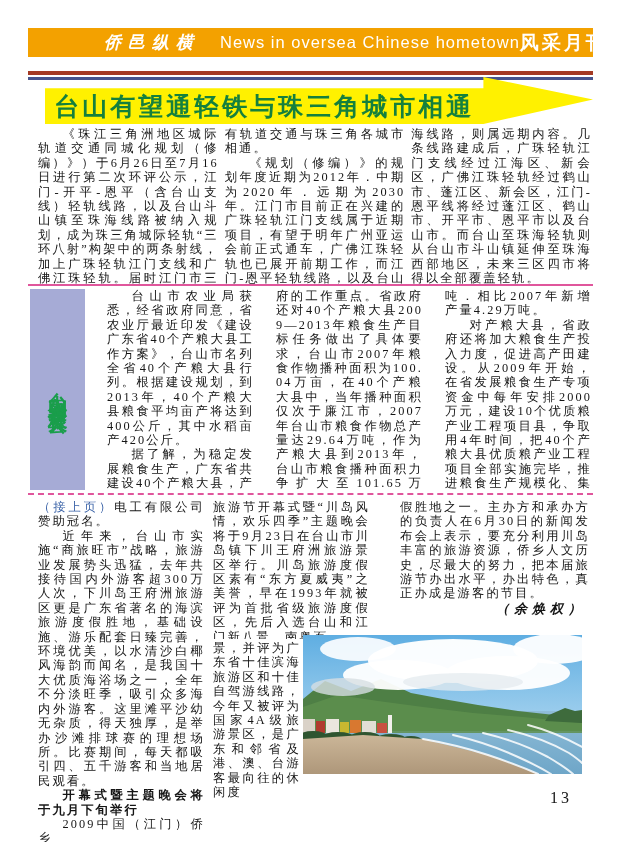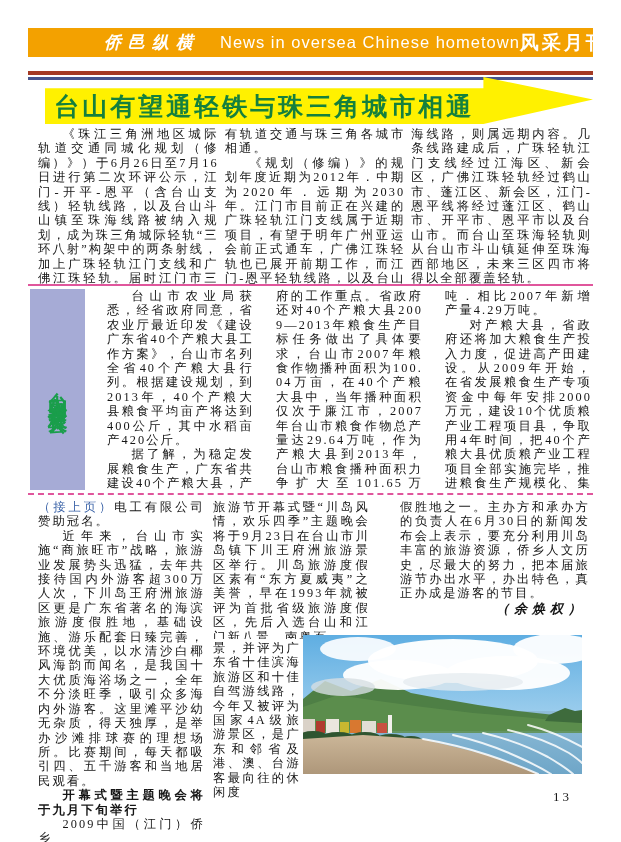--- a/index.html
+++ b/index.html
@@ -53,21 +53,21 @@
   .t-col2a{position:absolute;left:213px;top:500px;width:157px;height:139px;overflow:hidden;}
   .t-col2b{position:absolute;left:213px;top:641px;width:88px;}
   .t-col3{position:absolute;left:400px;top:500px;width:190px;}
   .subhead{font-weight:bold;}
   .continued{color:#3C64A8;}
 
   
   .photo{position:absolute;left:303px;top:635px;width:279px;height:139px;}
   .photo svg{display:block;}
 
-  .page-number{position:absolute;right:49px;top:789px;font-size:13px;letter-spacing:3px;}
+  .page-number{position:absolute;right:49px;top:789px;font-size:16px;letter-spacing:3px;}
 </style>
 </head>
 <body>
 
 <div class="page">
 
   <div class="masthead">
     <span class="masthead-cn">侨邑纵横</span>
     <span class="masthead-en">News in oversea Chinese hometown</span>
     <span class="masthead-title">风采月刊</span>

